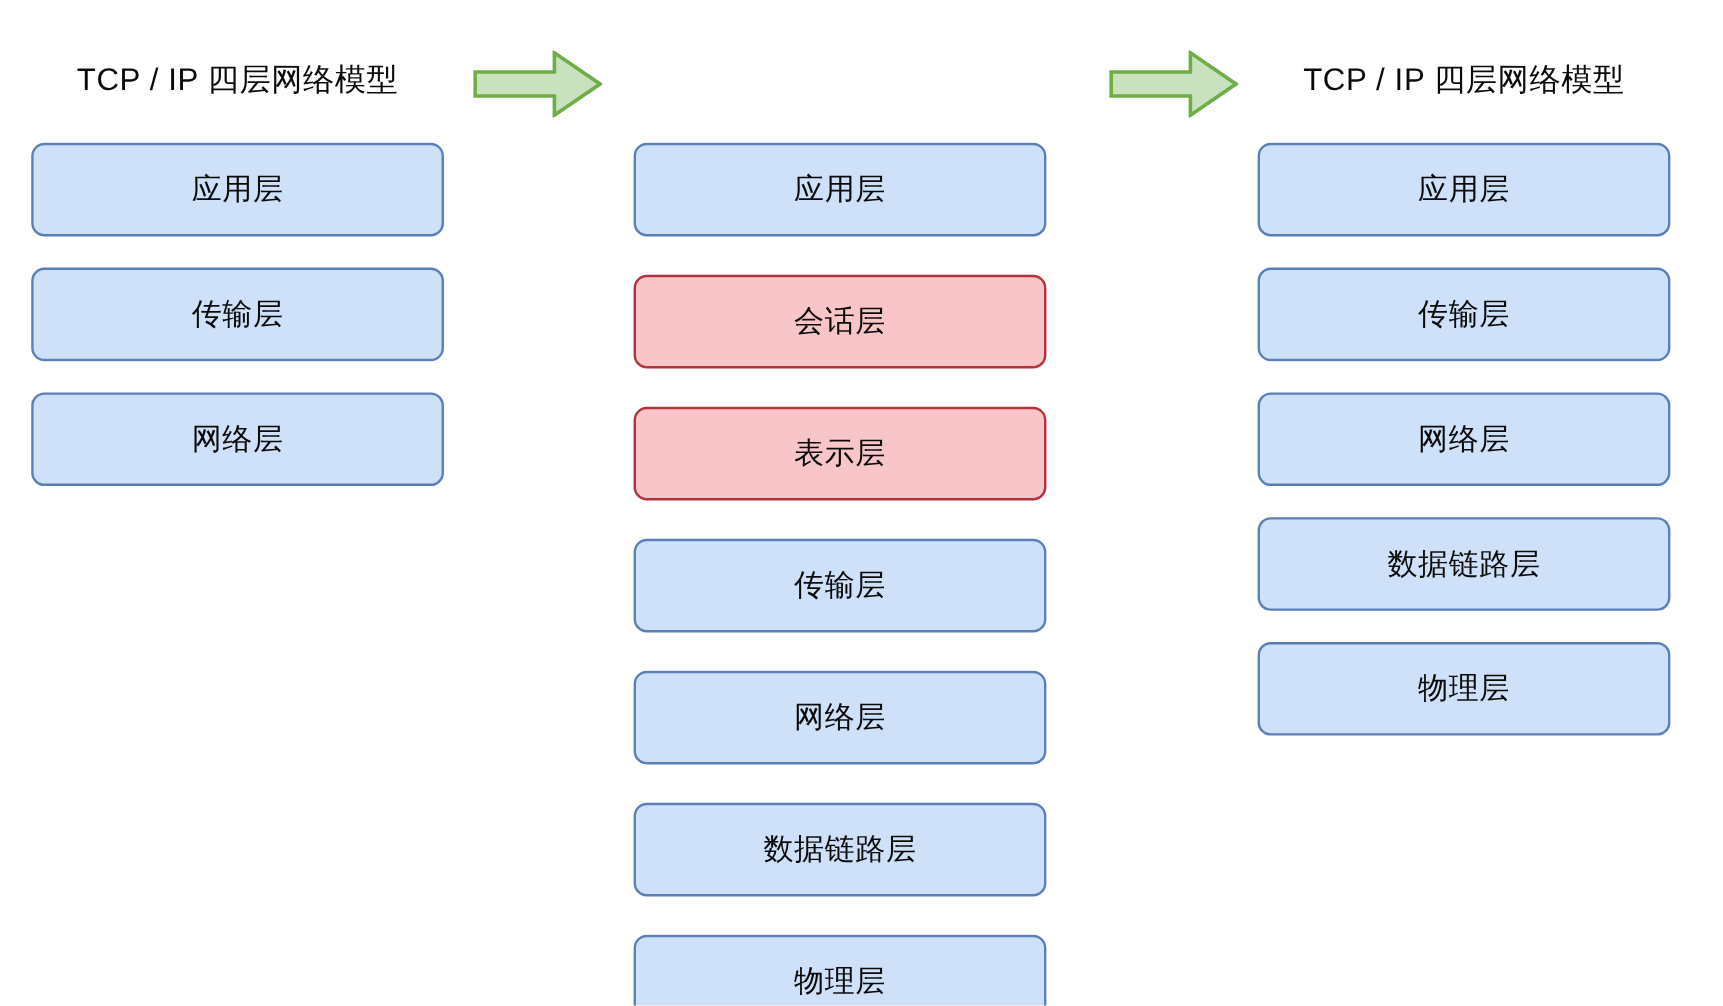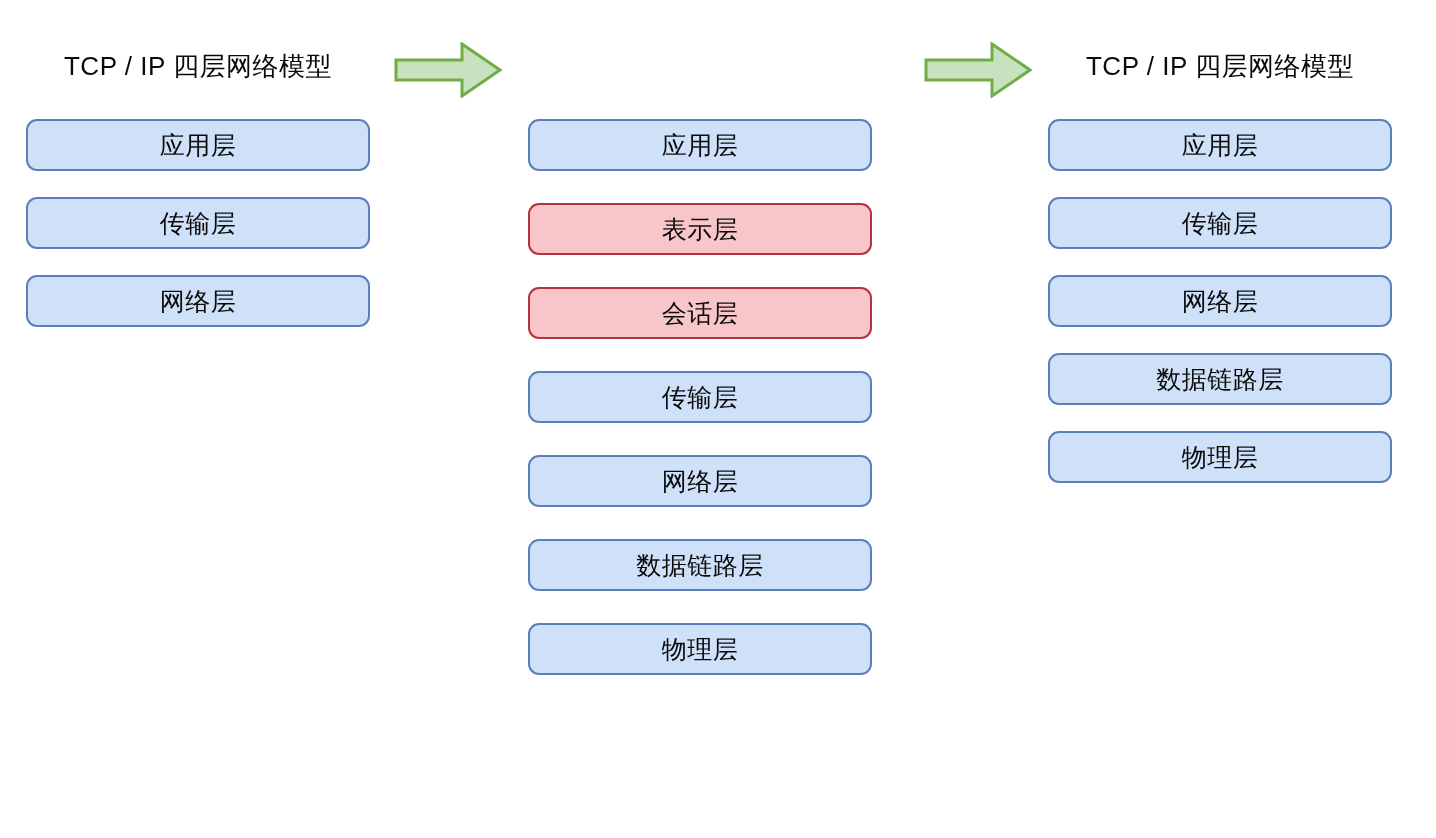--- a/index.html
+++ b/index.html
@@ -56,21 +56,21 @@
   .layer-stack {
     position: absolute;
     left: 1px;
     top: 103px;
     width: 346px;
   }
 
   .layer-box {
     box-sizing: border-box;
     width: 344px;
-    height: 52px;
+    height: 78px;
     border-radius: 11px;
     border: 2px solid #5b7fb9;
     background: #cfe0f9;
     display: flex;
     align-items: center;
     justify-content: center;
     font-size: 25px;
     line-height: 1;
     color: #0a0a0a;
     letter-spacing: 0.5px;
@@ -114,22 +114,22 @@
 
   <div class="flow-arrow arrow-1">
     <svg viewBox="0 0 108 56" xmlns="http://www.w3.org/2000/svg">
       <polygon points="2,18 68,18 68,2 106,28 68,54 68,38 2,38" fill="#c8e2c0" stroke="#70ad47" stroke-width="3" stroke-linejoin="miter"></polygon>
     </svg>
   </div>
 
   <div class="column col-2">
     <div class="layer-stack">
       <div class="layer-box">应用层</div>
+      <div class="layer-box accent-red">会话层</div>
       <div class="layer-box accent-red">表示层</div>
-      <div class="layer-box accent-red">会话层</div>
       <div class="layer-box">传输层</div>
       <div class="layer-box">网络层</div>
       <div class="layer-box">数据链路层</div>
       <div class="layer-box">物理层</div>
     </div>
   </div>
 
   <div class="flow-arrow arrow-2">
     <svg viewBox="0 0 108 56" xmlns="http://www.w3.org/2000/svg">
       <polygon points="2,18 68,18 68,2 106,28 68,54 68,38 2,38" fill="#c8e2c0" stroke="#70ad47" stroke-width="3" stroke-linejoin="miter"></polygon>

